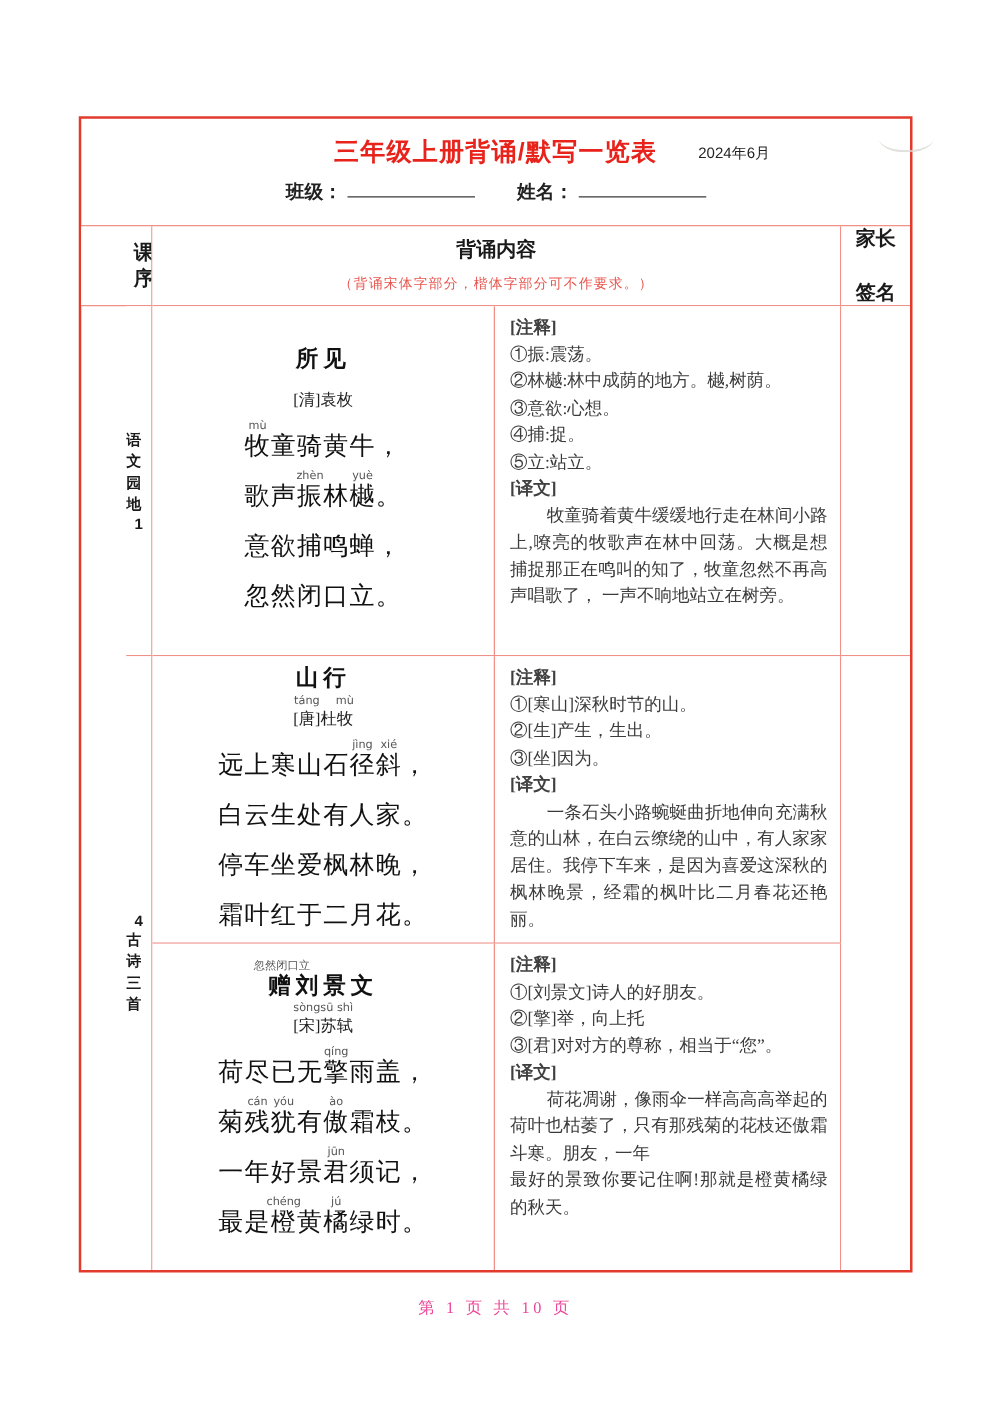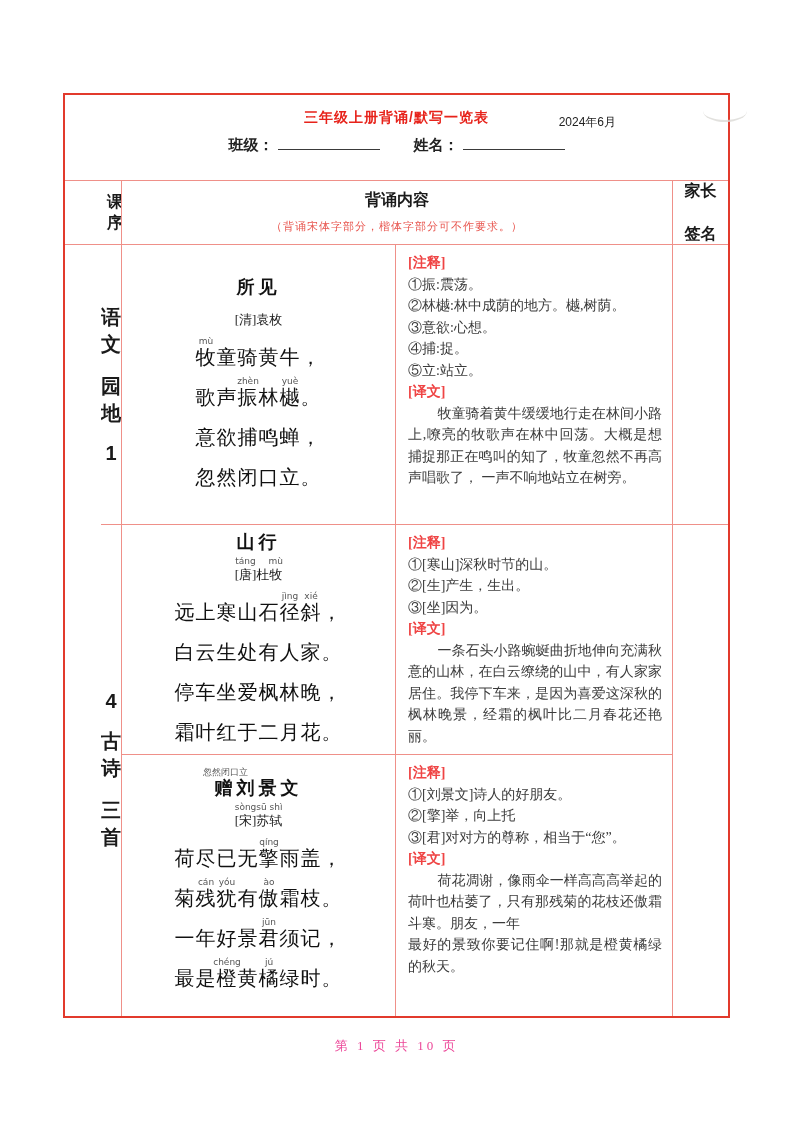--- a/index.html
+++ b/index.html
@@ -4,21 +4,21 @@
 <style>
   html,body{margin:0;padding:0;width:793px;height:1122px;background:#ffffff;overflow:hidden;}
   body{position:relative;font-family:"Liberation Serif",serif;color:#1a1a1a;}
 
   .sheet{position:absolute;left:63px;top:93px;width:667px;height:925px;
          border:2px solid #e23a2c;box-sizing:border-box;background:#fff;}
 
   
   .head-area{height:86px;border-bottom:1px solid #ef9089;box-sizing:border-box;position:relative;}
   .title-row{padding-top:13px;text-align:center;position:relative;}
-  .doc-title{color:#e7231b;font-weight:bold;font-size:14px;letter-spacing:1px;
+  .doc-title{color:#e7231b;font-weight:bold;font-size:20px;letter-spacing:1px;
              font-family:"Liberation Sans",sans-serif;}
   .doc-date{position:absolute;right:112px;top:19px;font-size:12px;color:#222;
             font-family:"Liberation Sans",sans-serif;}
   .blank-row{margin-top:9px;text-align:center;font-size:15px;font-weight:bold;color:#222;}
   .blank-line{display:inline-block;width:102px;border-bottom:1.5px solid #3a3a3a;height:13px;
               vertical-align:baseline;margin-left:4px;}
   .blank-gap{display:inline-block;width:34px;}
 
   
   .grid{display:grid;grid-template-columns:57px 274px 277px 1fr;
@@ -31,34 +31,34 @@
   .course-hd{grid-column:1;grid-row:1;display:flex;align-items:center;justify-content:center;
              font-weight:bold;font-size:16px;font-family:"Liberation Sans",sans-serif;padding-left:44px;}
   .content-hd{grid-column:2 / span 2;grid-row:1;text-align:center;padding-top:9px;}
   .content-hd .main{font-weight:bold;font-size:16px;font-family:"Liberation Sans",sans-serif;}
   .content-hd .red-note{margin-top:8px;font-size:11px;color:#e8554e;letter-spacing:1px;}
   .parent-hd{grid-column:4;grid-row:1;display:flex;flex-direction:column;align-items:center;
              justify-content:center;gap:22px;font-weight:bold;font-size:16px;
              font-family:"Liberation Sans",sans-serif;}
 
   .course-cell{display:flex;flex-direction:column;align-items:center;justify-content:center;
-               gap:15px;font-weight:bold;font-size:20px;font-family:"Liberation Sans",sans-serif;margin-left:36px;}
+               font-weight:bold;font-size:12px;font-family:"Liberation Sans",sans-serif;margin-left:36px;}
 
   .poem-cell{display:flex;flex-direction:column;align-items:center;justify-content:center;
              padding-bottom:6px;}
   .poem-title{font-size:18px;font-weight:bold;letter-spacing:4px;color:#111;}
   .poem-author{font-size:13px;color:#222;margin-top:12px;}
   .poem-line{font-size:20px;color:#111;letter-spacing:1px;margin-top:17px;line-height:1.15;}
   .py-seg{position:relative;display:inline-block;}
   .py{position:absolute;top:-10px;left:50%;transform:translateX(-50%);font-size:9px;color:#555;
       letter-spacing:0;white-space:nowrap;font-family:"DejaVu Sans",sans-serif;font-weight:normal;}
 
   .anno-cell{padding:7px 10px 0 12px;font-size:14px;line-height:21.5px;color:#3b3b3b;
              font-family:"Liberation Serif",serif;}
-  .anno-label{font-weight:bold;color:#ef4444;}
+  .anno-label{font-weight:bold;color:#404040;}
   .anno-note{}
   .anno-trans{text-align:justify;}
   .anno-trans.indent{text-indent:2.1em;}
 
   .sign-cell{}
 
   .page-footer{position:absolute;left:0;top:1037px;width:793px;text-align:center;
                font-size:13px;letter-spacing:3px;color:#ec4899;}
 
   .scan-artifact{position:absolute;left:703px;top:100px;width:44px;height:20px;

